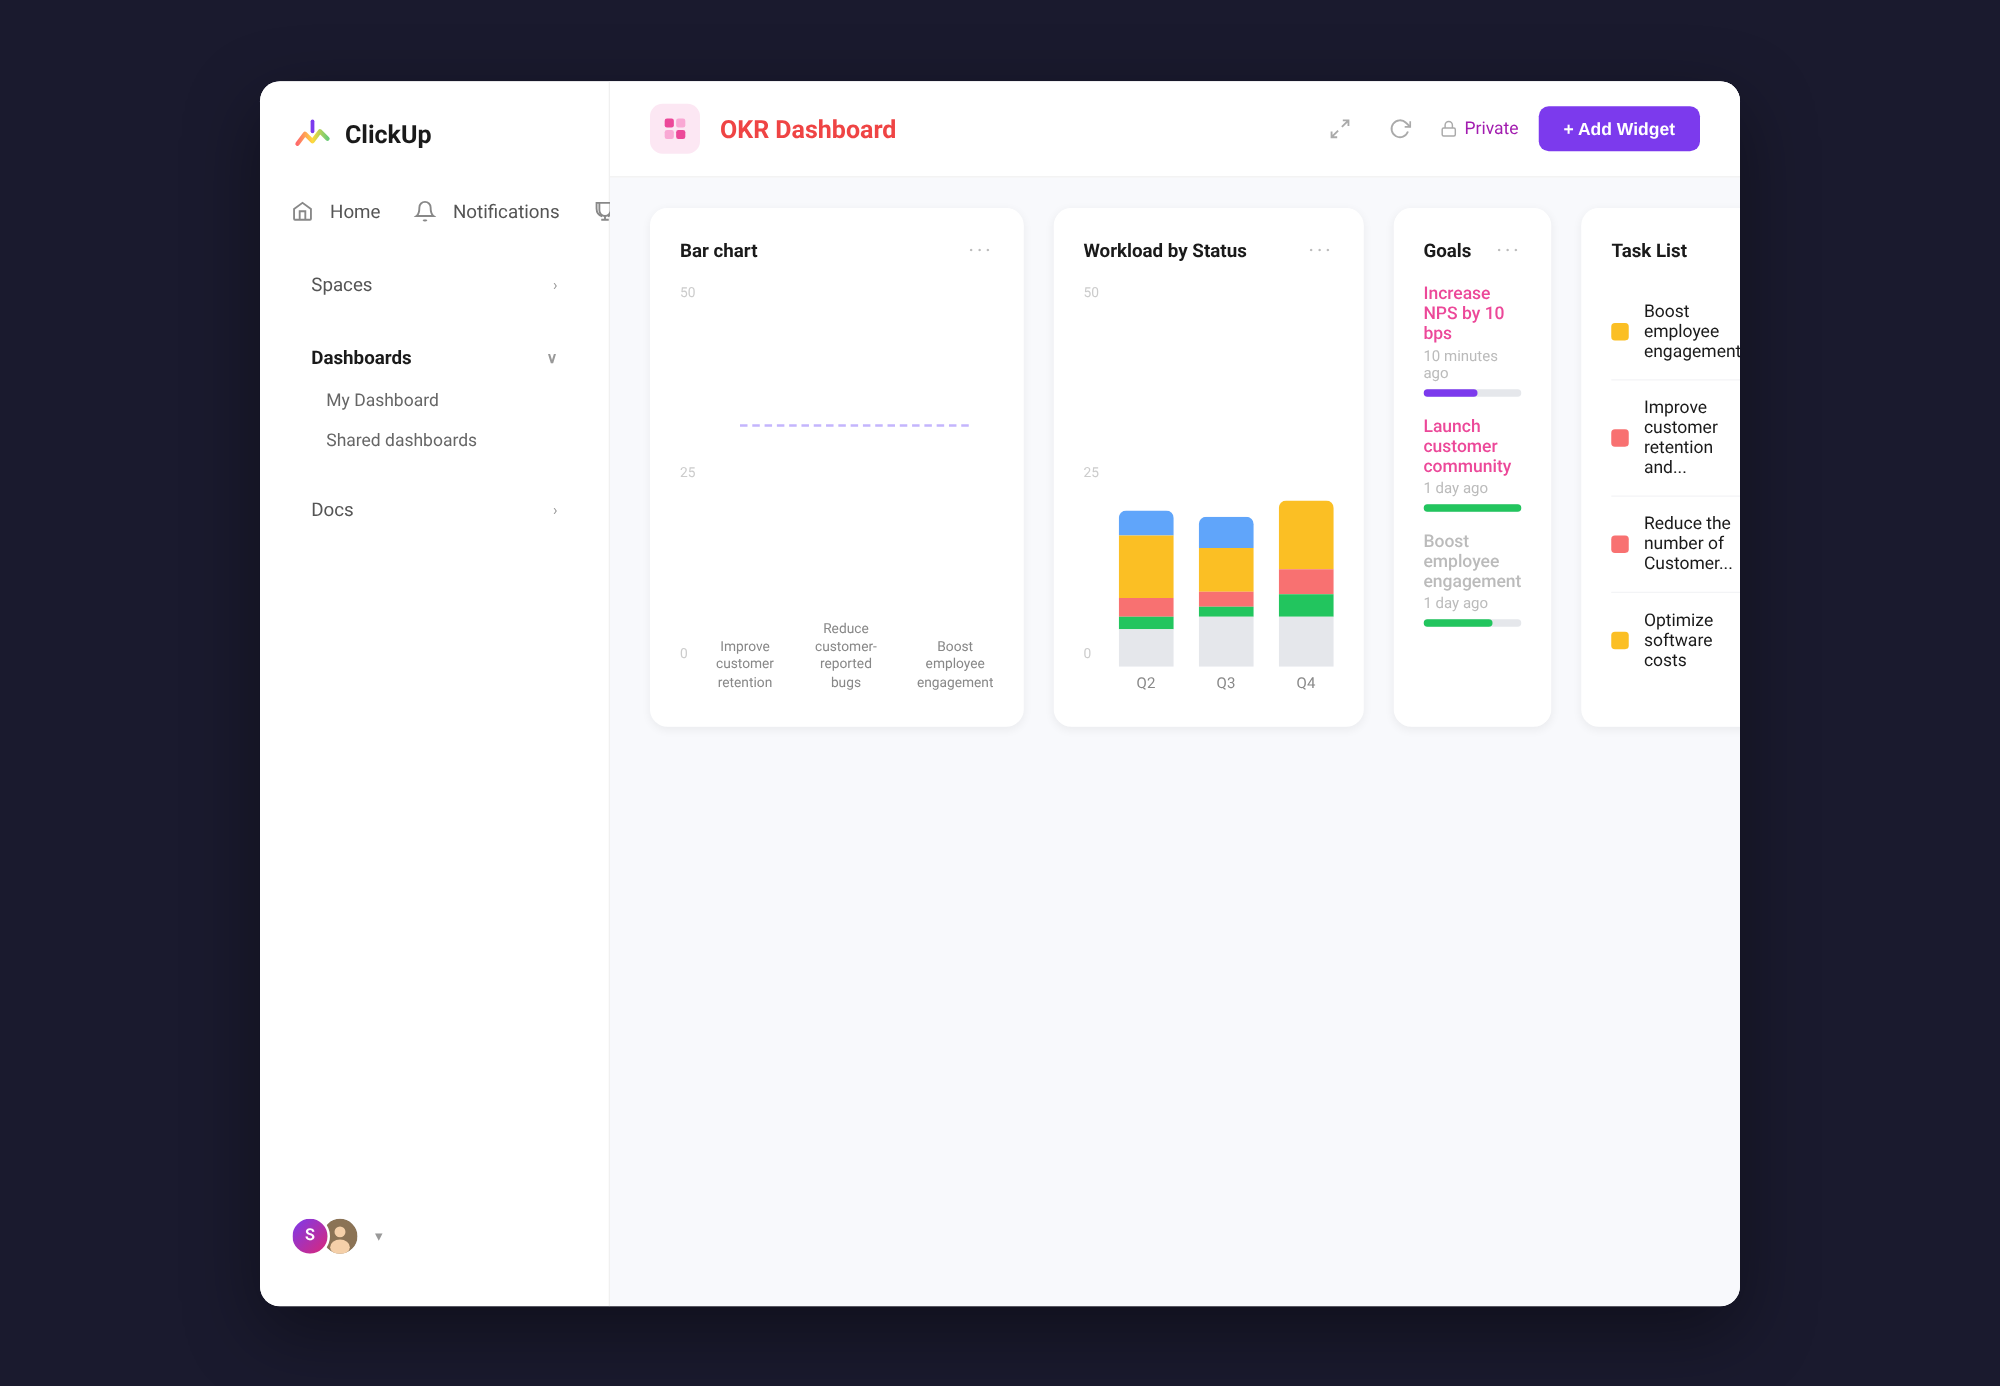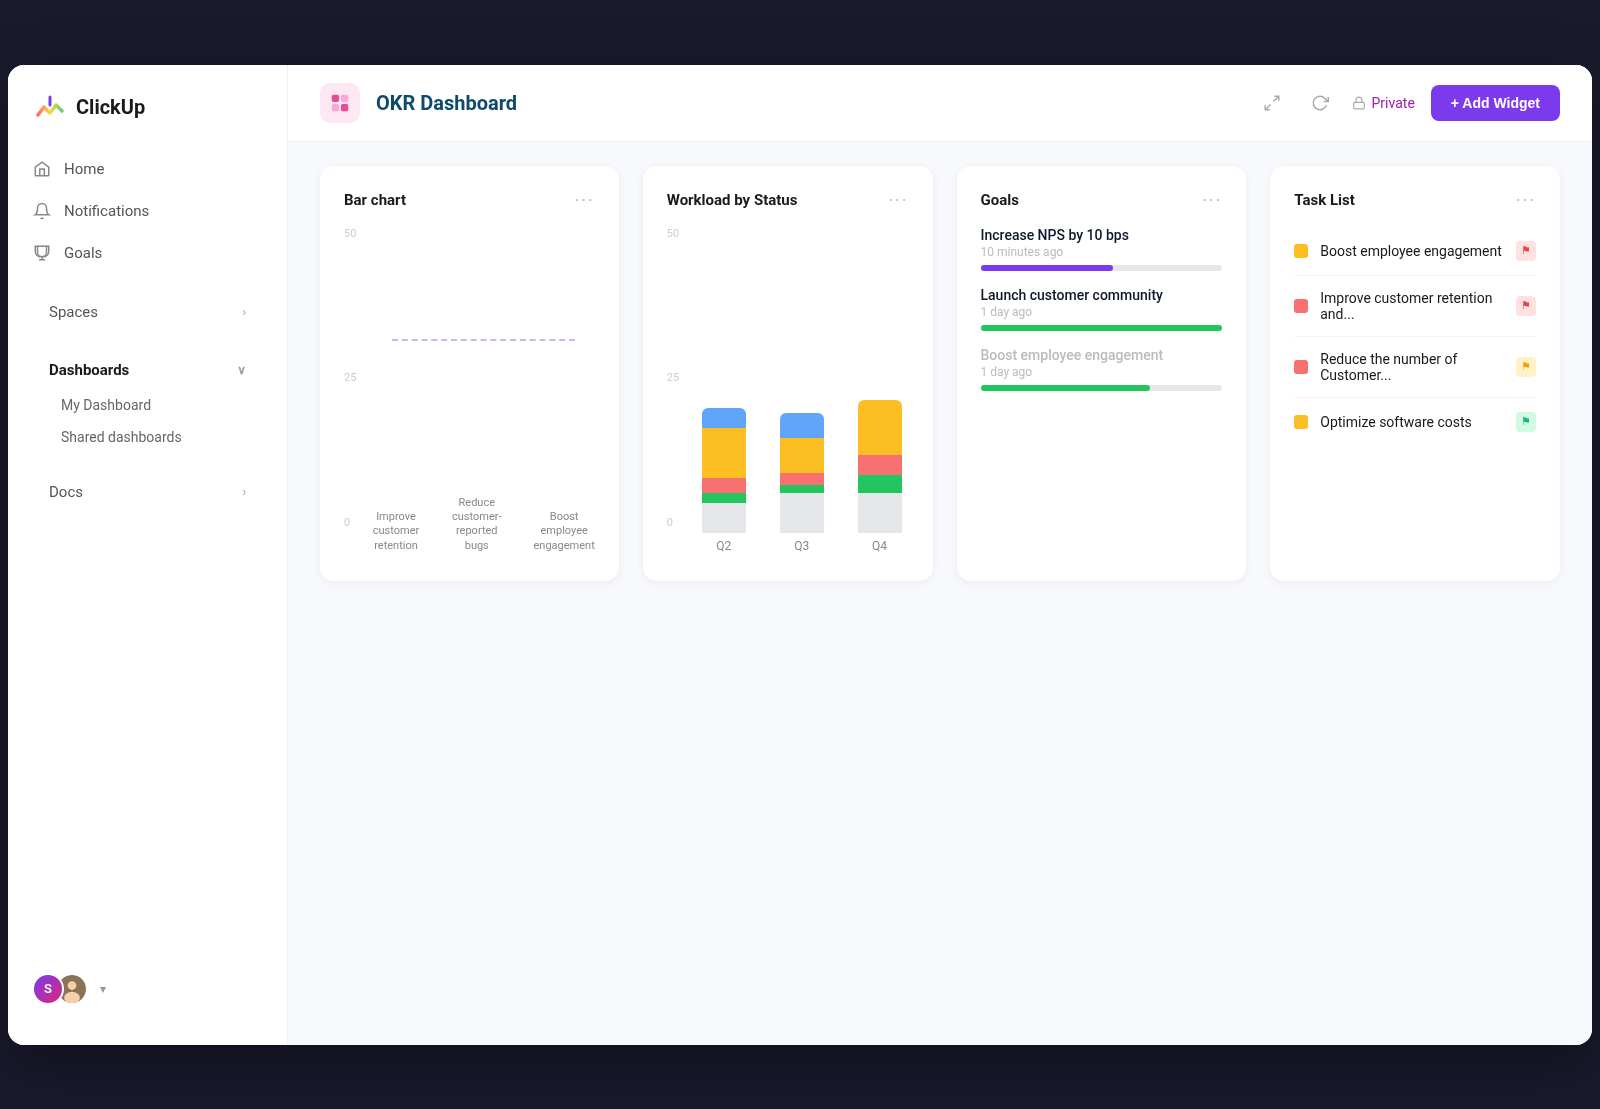--- a/index.html
+++ b/index.html
@@ -5,21 +5,21 @@
     * { box-sizing: border-box; margin: 0; padding: 0; }
     body {
       background: #1a1a2e;
       display: flex;
       align-items: center;
       justify-content: center;
       min-height: 100vh;
       font-family: -apple-system, BlinkMacSystemFont, 'Segoe UI', Roboto, sans-serif;
     }
     .app-container {
-      width: 1584px;
+      width: 1184px;
       height: 980px;
       background: #fff;
       border-radius: 16px;
       display: flex;
       overflow: hidden;
       box-shadow: 0 20px 60px rgba(0,0,0,0.4);
     }
     
     .sidebar {
       width: 280px;
@@ -40,21 +40,21 @@
       width: 36px;
       height: 36px;
     }
     .logo-text {
       font-size: 20px;
       font-weight: 700;
       color: #1a1a1a;
     }
     .nav-items {
       display: flex;
-      flex-direction: column;
+      flex-direction: row;
       gap: 2px;
       padding: 0 12px;
     }
     .nav-item {
       display: flex;
       align-items: center;
       gap: 12px;
       padding: 10px 12px;
       border-radius: 8px;
       cursor: pointer;
@@ -134,21 +134,21 @@
       height: 40px;
       background: #fce7f3;
       border-radius: 10px;
       display: flex;
       align-items: center;
       justify-content: center;
     }
     .page-title {
       font-size: 20px;
       font-weight: 700;
-      color: #0c4a6e;
+      color: #ef4444;
     }
     .top-bar-right {
       margin-left: auto;
       display: flex;
       align-items: center;
       gap: 16px;
     }
     .top-bar-icon-btn {
       width: 32px;
       height: 32px;
@@ -284,21 +284,21 @@
     
     .goals-list {
       display: flex;
       flex-direction: column;
       gap: 16px;
     }
     .goal-item {}
     .goal-name {
       font-size: 14px;
       font-weight: 500;
-      color: #0f172a;
+      color: #ec4899;
       margin-bottom: 2px;
     }
     .goal-time {
       font-size: 12px;
       color: #bbb;
       margin-bottom: 6px;
     }
     .goal-progress-bar {
       height: 6px;
       background: #e5e7eb;

